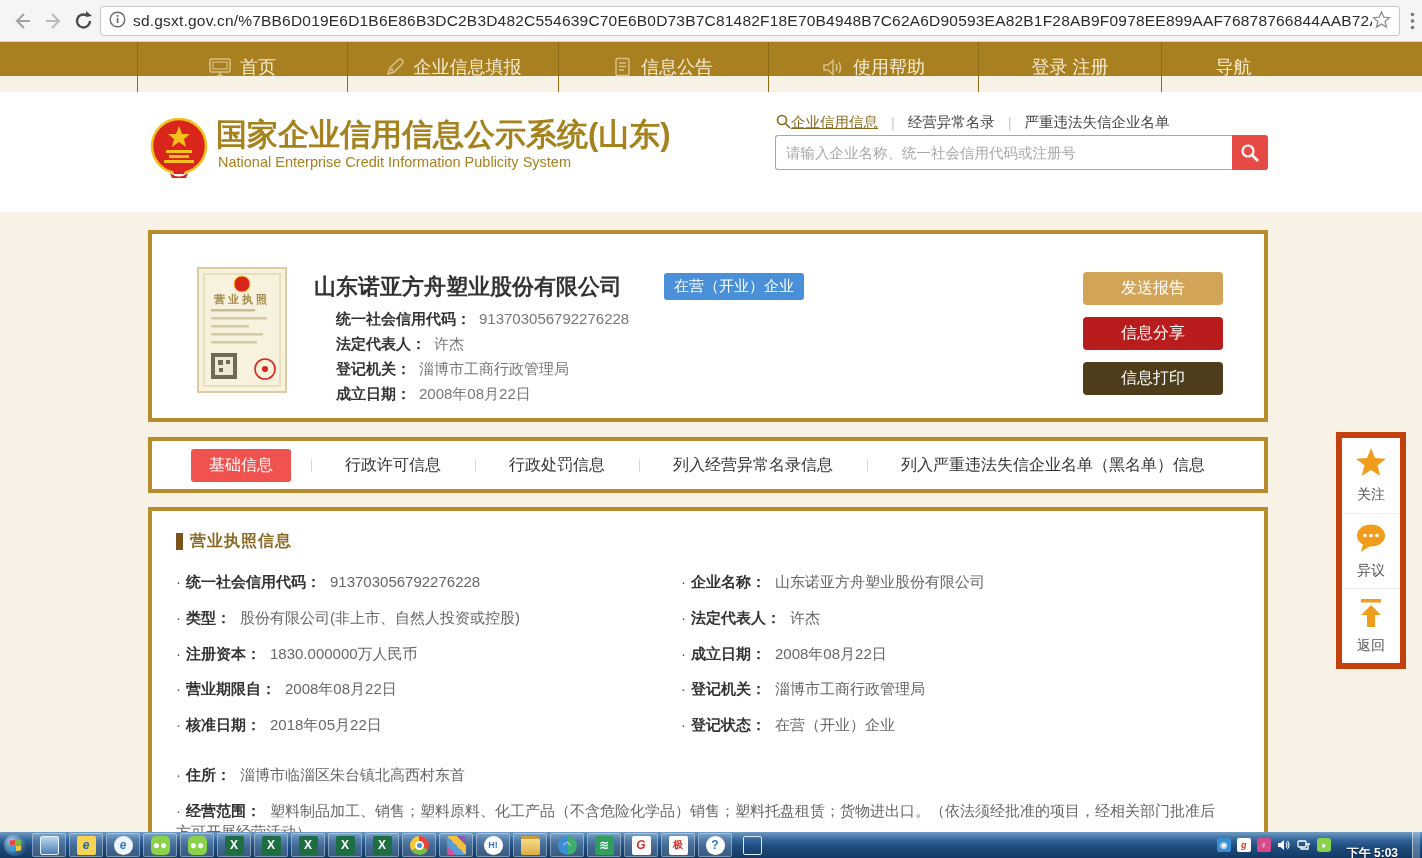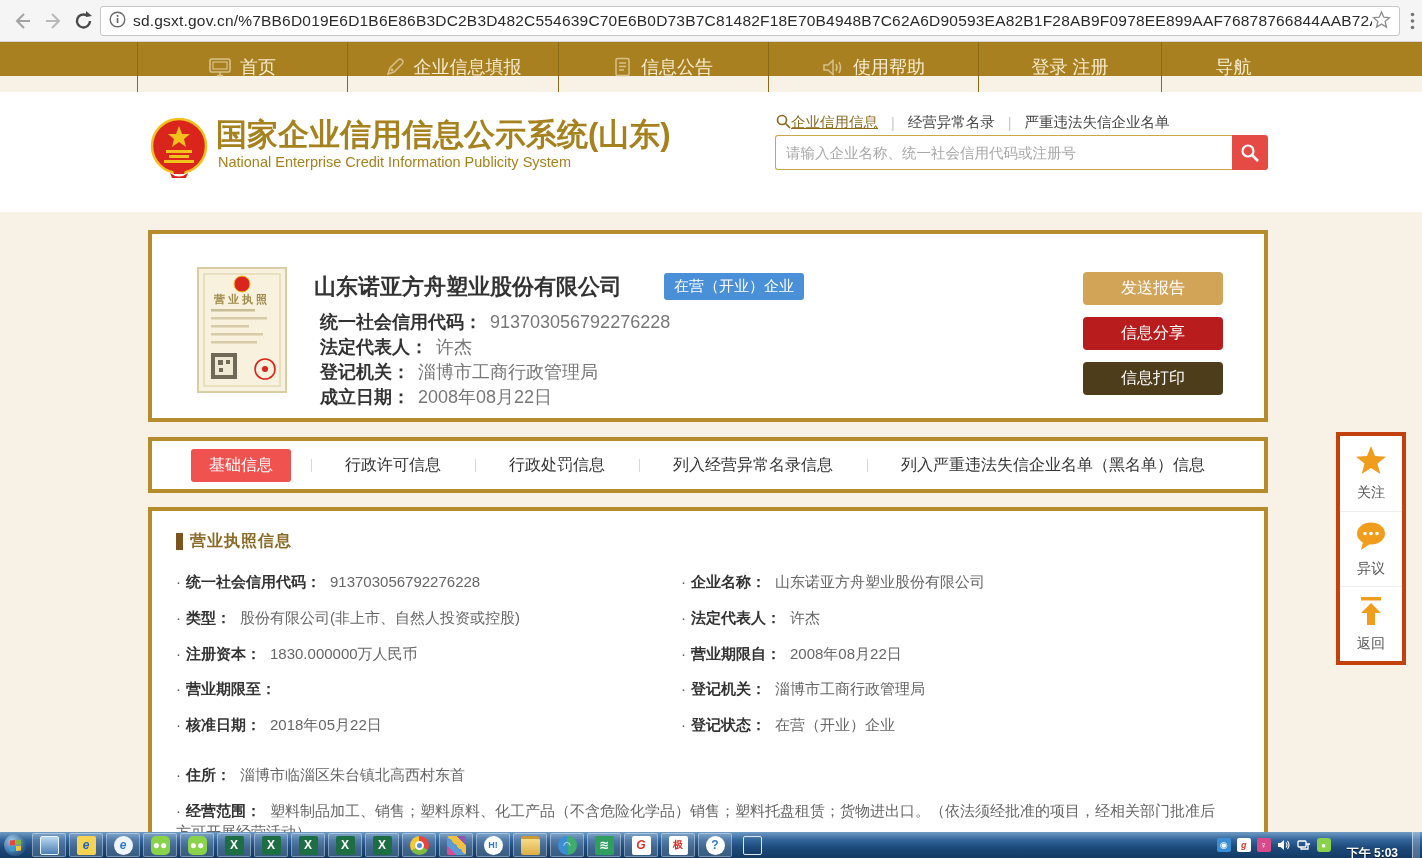--- a/index.html
+++ b/index.html
@@ -45,21 +45,21 @@
   .card { position:absolute; left:148px; width:1120px; background:#fff;
     border:4px solid #b68c2d; }
   .card1 { top:230px; height:192px; }
   .card2 { top:437px; height:56px;padding-left:17px; }
   .card3 { top:507px; height:360px; }
   
   .license-thumb { position:absolute; left:45px; top:33px; }
   .company-name { position:absolute; left:162px; top:38px; font-size:22px; font-weight:bold; color:#333; }
   .status-badge { position:absolute; left:512px; top:39px; background:#4a90d9; color:#fff;
     font-size:15px; padding:4px 10px; border-radius:3px; }
-  .cfield { position:absolute; left:168px; font-size:18px; }
+  .cfield { position:absolute; left:184px; font-size:15px; }
   .cfield .lbl { font-weight:bold; color:#333; }
   .cfield .val { color:#777; margin-left:8px; }
   .action-btn { position:absolute; left:931px; width:140px; height:33px; border:none; border-radius:4px;
     color:#fff; font-size:16px; cursor:pointer; font-family:inherit; }
   .ab0 { top:38px; background:#d2a458; }
   .ab1 { top:83px; background:#b91c1c; }
   .ab2 { top:128px; background:#4e3d1a; }
   
   .tabs { display:flex; align-items:center; height:48px; padding-left:22px; }
   .tab { font-size:16px; color:#333; padding:0 34px; cursor:pointer; position:relative; }
@@ -70,21 +70,21 @@
   .sec-bar { width:7px; height:17px; background:#7a531d; margin-right:7px; }
   .sec-title { font-size:16px; color:#8a6a24; font-weight:bold; letter-spacing:1px; }
   .detail-grid { display:grid; grid-template-columns:505px 1fr; padding:6px 40px 0 24px; }
   .d-row { font-size:15px; padding:7px 0; line-height:1.45; }
   .d-row .dot { color:#555; margin-right:5px; }
   .d-row .lbl { font-weight:bold; color:#333; }
   .d-row .val { color:#666; margin-left:9px; }
   .d-full { grid-column:1 / -1; }
   
   .side-toolbar { position:absolute; left:1336px; top:432px; width:70px; background:#fff;
-    border:4px solid #c2410c; }
+    border:6px solid #c2410c; }
   .side-item { height:75px; border-top:1px solid #eee; display:flex; flex-direction:column;
     align-items:center; justify-content:center; gap:5px; cursor:pointer; }
   .side-item:first-child { border-top:none; }
   .side-item .slabel { font-size:14px; color:#555; }
   
   .taskbar { position:absolute; left:0; top:832px; width:1422px; height:26px;
     background:linear-gradient(#6f9cc4 0%, #34659b 30%, #1d4a7b 60%, #123a64 100%);
     display:flex; align-items:center; padding:0 2px; }
   .task-btn { width:34px; height:24px; margin-right:3px; border-radius:2px;
     border:1px solid rgba(255,255,255,.35); background:rgba(255,255,255,.16);
@@ -296,23 +296,23 @@
     <span class="sec-title">营业执照信息</span>
   </div>
   <div class="detail-grid">
     <div class="d-row"><span class="dot">·</span><span class="lbl">统一社会信用代码：</span><span class="val">913703056792276228</span></div>
     <div class="d-row"><span class="dot">·</span><span class="lbl">企业名称：</span><span class="val">山东诺亚方舟塑业股份有限公司</span></div>
 
     <div class="d-row"><span class="dot">·</span><span class="lbl">类型：</span><span class="val">股份有限公司(非上市、自然人投资或控股)</span></div>
     <div class="d-row"><span class="dot">·</span><span class="lbl">法定代表人：</span><span class="val">许杰</span></div>
 
     <div class="d-row"><span class="dot">·</span><span class="lbl">注册资本：</span><span class="val">1830.000000万人民币</span></div>
+    <div class="d-row"><span class="dot">·</span><span class="lbl">成立日期：</span><span class="val">2008年08月22日</span></div>
 
     <div class="d-row"><span class="dot">·</span><span class="lbl">营业期限自：</span><span class="val">2008年08月22日</span></div>
-    <div class="d-row"><span class="dot">·</span><span class="lbl">营业期限至：</span><span class="val"></span></div>
 
     <div class="d-row"><span class="dot">·</span><span class="lbl">登记机关：</span><span class="val">淄博市工商行政管理局</span></div>
     <div class="d-row"><span class="dot">·</span><span class="lbl">核准日期：</span><span class="val">2018年05月22日</span></div>
 
     <div class="d-row"><span class="dot">·</span><span class="lbl">登记状态：</span><span class="val">在营（开业）企业</span></div>
     <div class="d-row"></div>
 
     <div class="d-row d-full"><span class="dot">·</span><span class="lbl">住所：</span><span class="val">淄博市临淄区朱台镇北高西村东首</span></div>
     <div class="d-row d-full"><span class="dot">·</span><span class="lbl">经营范围：</span><span class="val">塑料制品加工、销售；塑料原料、化工产品（不含危险化学品）销售；塑料托盘租赁；货物进出口。（依法须经批准的项目，经相关部门批准后方可开展经营活动）</span></div>
   </div>

